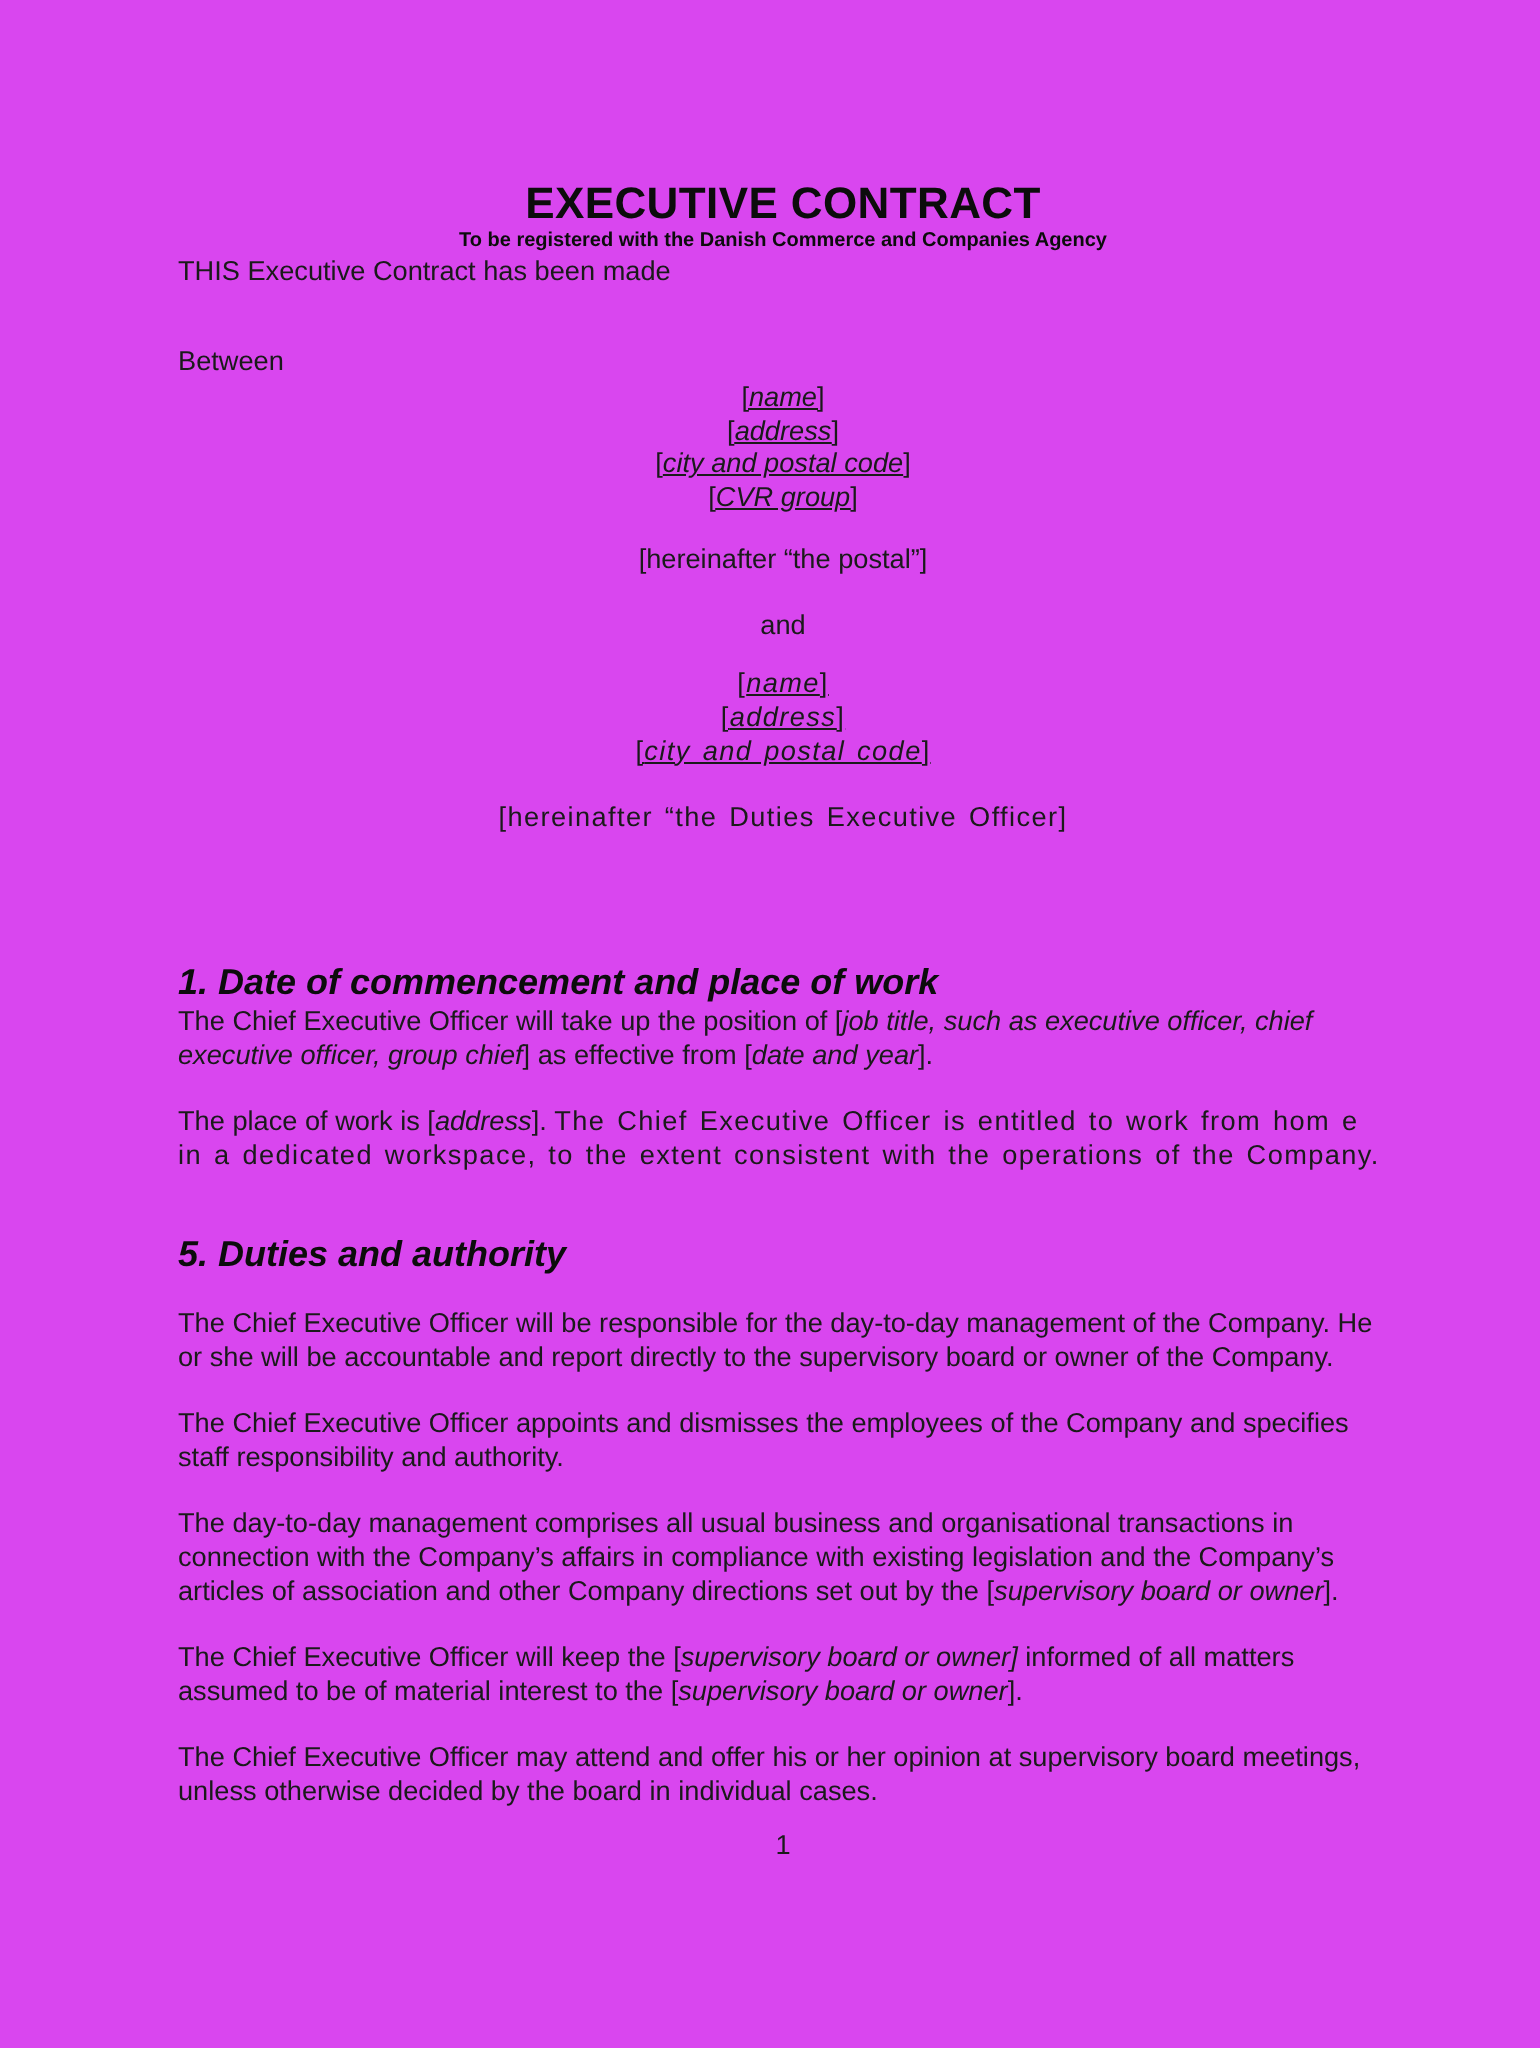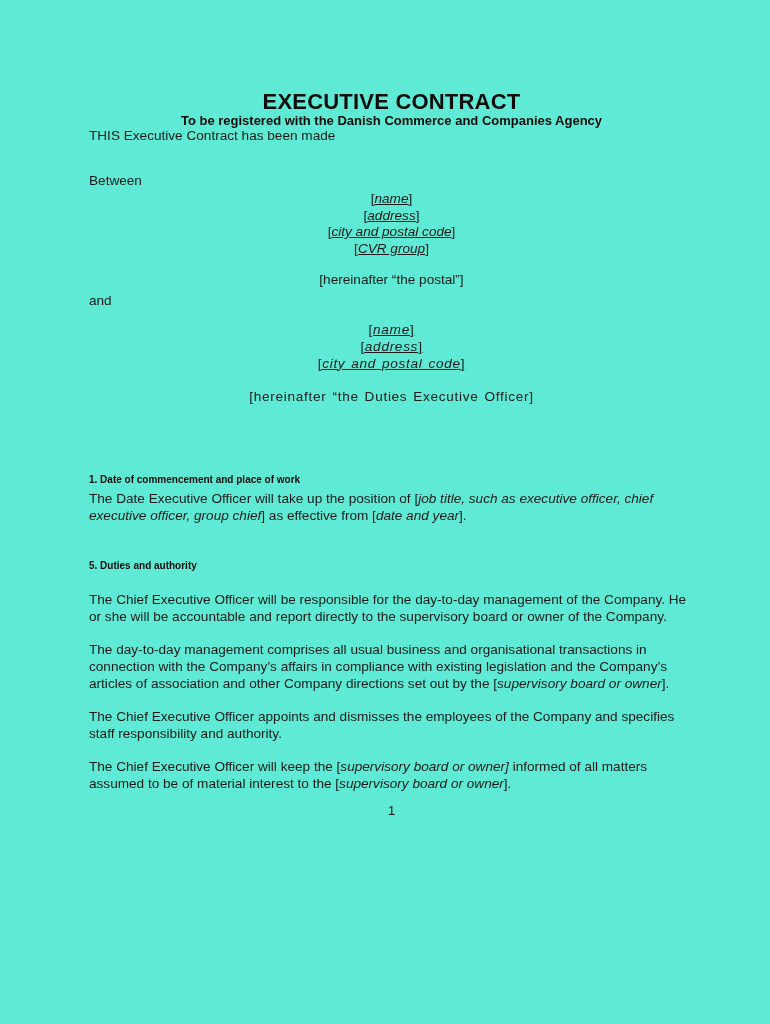--- a/index.html
+++ b/index.html
@@ -5,65 +5,66 @@
   html, body {
     margin: 0;
     padding: 0;
     background: #ffffff;
   }
   .page {
     position: relative;
     width: 770px;
     height: 1024px;
     margin: 0;
-    background: #5eead4;
+    background: #d946ef;
     color: #1a1a1a;
     font-family: "Liberation Sans", "DejaVu Sans", sans-serif;
     font-size: 13.6px;
     line-height: 17px;
     box-sizing: border-box;
     padding: 90px 76px 0 89px;
     overflow: hidden;
   }
   h1.doc-title {
     margin: 0;
     font-size: 22px;
     line-height: 24px;
     font-weight: bold;
     text-align: center;
     color: #0c0c0c;
     letter-spacing: 0.2px;
   }
   .doc-subtitle {
     margin: 0;
-    font-size: 13px;
+    font-size: 10px;
     line-height: 13px;
     font-weight: bold;
     text-align: center;
     color: #0c0c0c;
   }
   p { margin: 0; }
   .made-line   { }
   .between-label { margin-top: 28px; }
   .addr-block  { margin-top: 2px; text-align: center; }
   .addr-block .bline { line-height: 16.6px; text-decoration: underline; }
   .hereinafter-company { margin-top: 14px; text-align: center; }
-  .and-label   { margin-top: 4px; }
+  .and-label   { margin-top: 16px; text-align: center; }
   .addr-block.ceo { margin-top: 13px; }
   .hereinafter-ceo { margin-top: 16px; text-align: center; }
   .spaced { letter-spacing: 0.7px; word-spacing: 1.5px; }
   .sections { margin-top: 66px; }
   .section { margin-top: 33px; }
   .section:first-child { margin-top: 0; }
   .section h2 {
     margin: 0;
-    font-size: 10px;
+    font-size: 18px;
     line-height: 17px;
     font-weight: bold;
     color: #0c0c0c;
+    font-style: italic;
   }
   .para { margin-top: 16px; }
   .section.tight .para:first-of-type { margin-top: 2px; }
   .section.open  .para:first-of-type { margin-top: 17px; }
   .page-number {
     margin-top: 10px;
     text-align: center;
   }
   i { font-style: italic; }
 </style>
@@ -93,26 +94,28 @@
     <div class="bline"><span>[</span><i>name</i><span>]</span></div>
     <div class="bline"><span>[</span><i>address</i><span>]</span></div>
     <div class="bline"><span>[</span><i>city and postal code</i><span>]</span></div>
   </div>
 
   <p class="hereinafter-ceo spaced">[hereinafter “the Duties Executive Officer]</p>
 
   <div class="sections">
       <section class="section tight">
         <h2>1. Date of commencement and place of work</h2>
-        <p class="para"><span>The Date Executive Officer will take up the position of [</span><i>job title, such as executive officer, chief executive officer, group chief</i><span>] as effective from [</span><i>date and year</i><span>].</span></p>
+        <p class="para"><span>The Chief Executive Officer will take up the position of [</span><i>job title, such as executive officer, chief executive officer, group chief</i><span>] as effective from [</span><i>date and year</i><span>].</span></p>
+        <p class="para"><span>The place of work is [</span><i>address</i><span>]. </span><span class="spaced">The Chief Executive Officer is entitled to work from hom e in a dedicated workspace, to the extent consistent with the operations of the Company.</span></p>
       </section>
       <section class="section open">
         <h2>5. Duties and authority</h2>
         <p class="para"><span>The Chief Executive Officer will be responsible for the day-to-day management of the Company. He or she will be accountable and report directly to the supervisory board or owner of the Company.</span></p>
+        <p class="para"><span>The Chief Executive Officer appoints and dismisses the employees of the Company and specifies staff responsibility and authority.</span></p>
         <p class="para"><span>The day-to-day management comprises all usual business and organisational transactions in connection with the Company’s affairs in compliance with existing legislation and the Company’s articles of association and other Company directions set out by the [</span><i>supervisory board or owner</i><span>].</span></p>
-        <p class="para"><span>The Chief Executive Officer appoints and dismisses the employees of the Company and specifies staff responsibility and authority.</span></p>
         <p class="para"><span>The Chief Executive Officer will keep the [</span><i>supervisory board or owner]</i><span> informed of all matters assumed to be of material interest to the [</span><i>supervisory board or owner</i><span>].</span></p>
+        <p class="para"><span>The Chief Executive Officer may attend and offer his or her opinion at supervisory board meetings, unless otherwise decided by the board in individual cases.</span></p>
       </section>
     </div>
 
   <div class="page-number">1</div>
 
 </div>
 
 </body></html>

